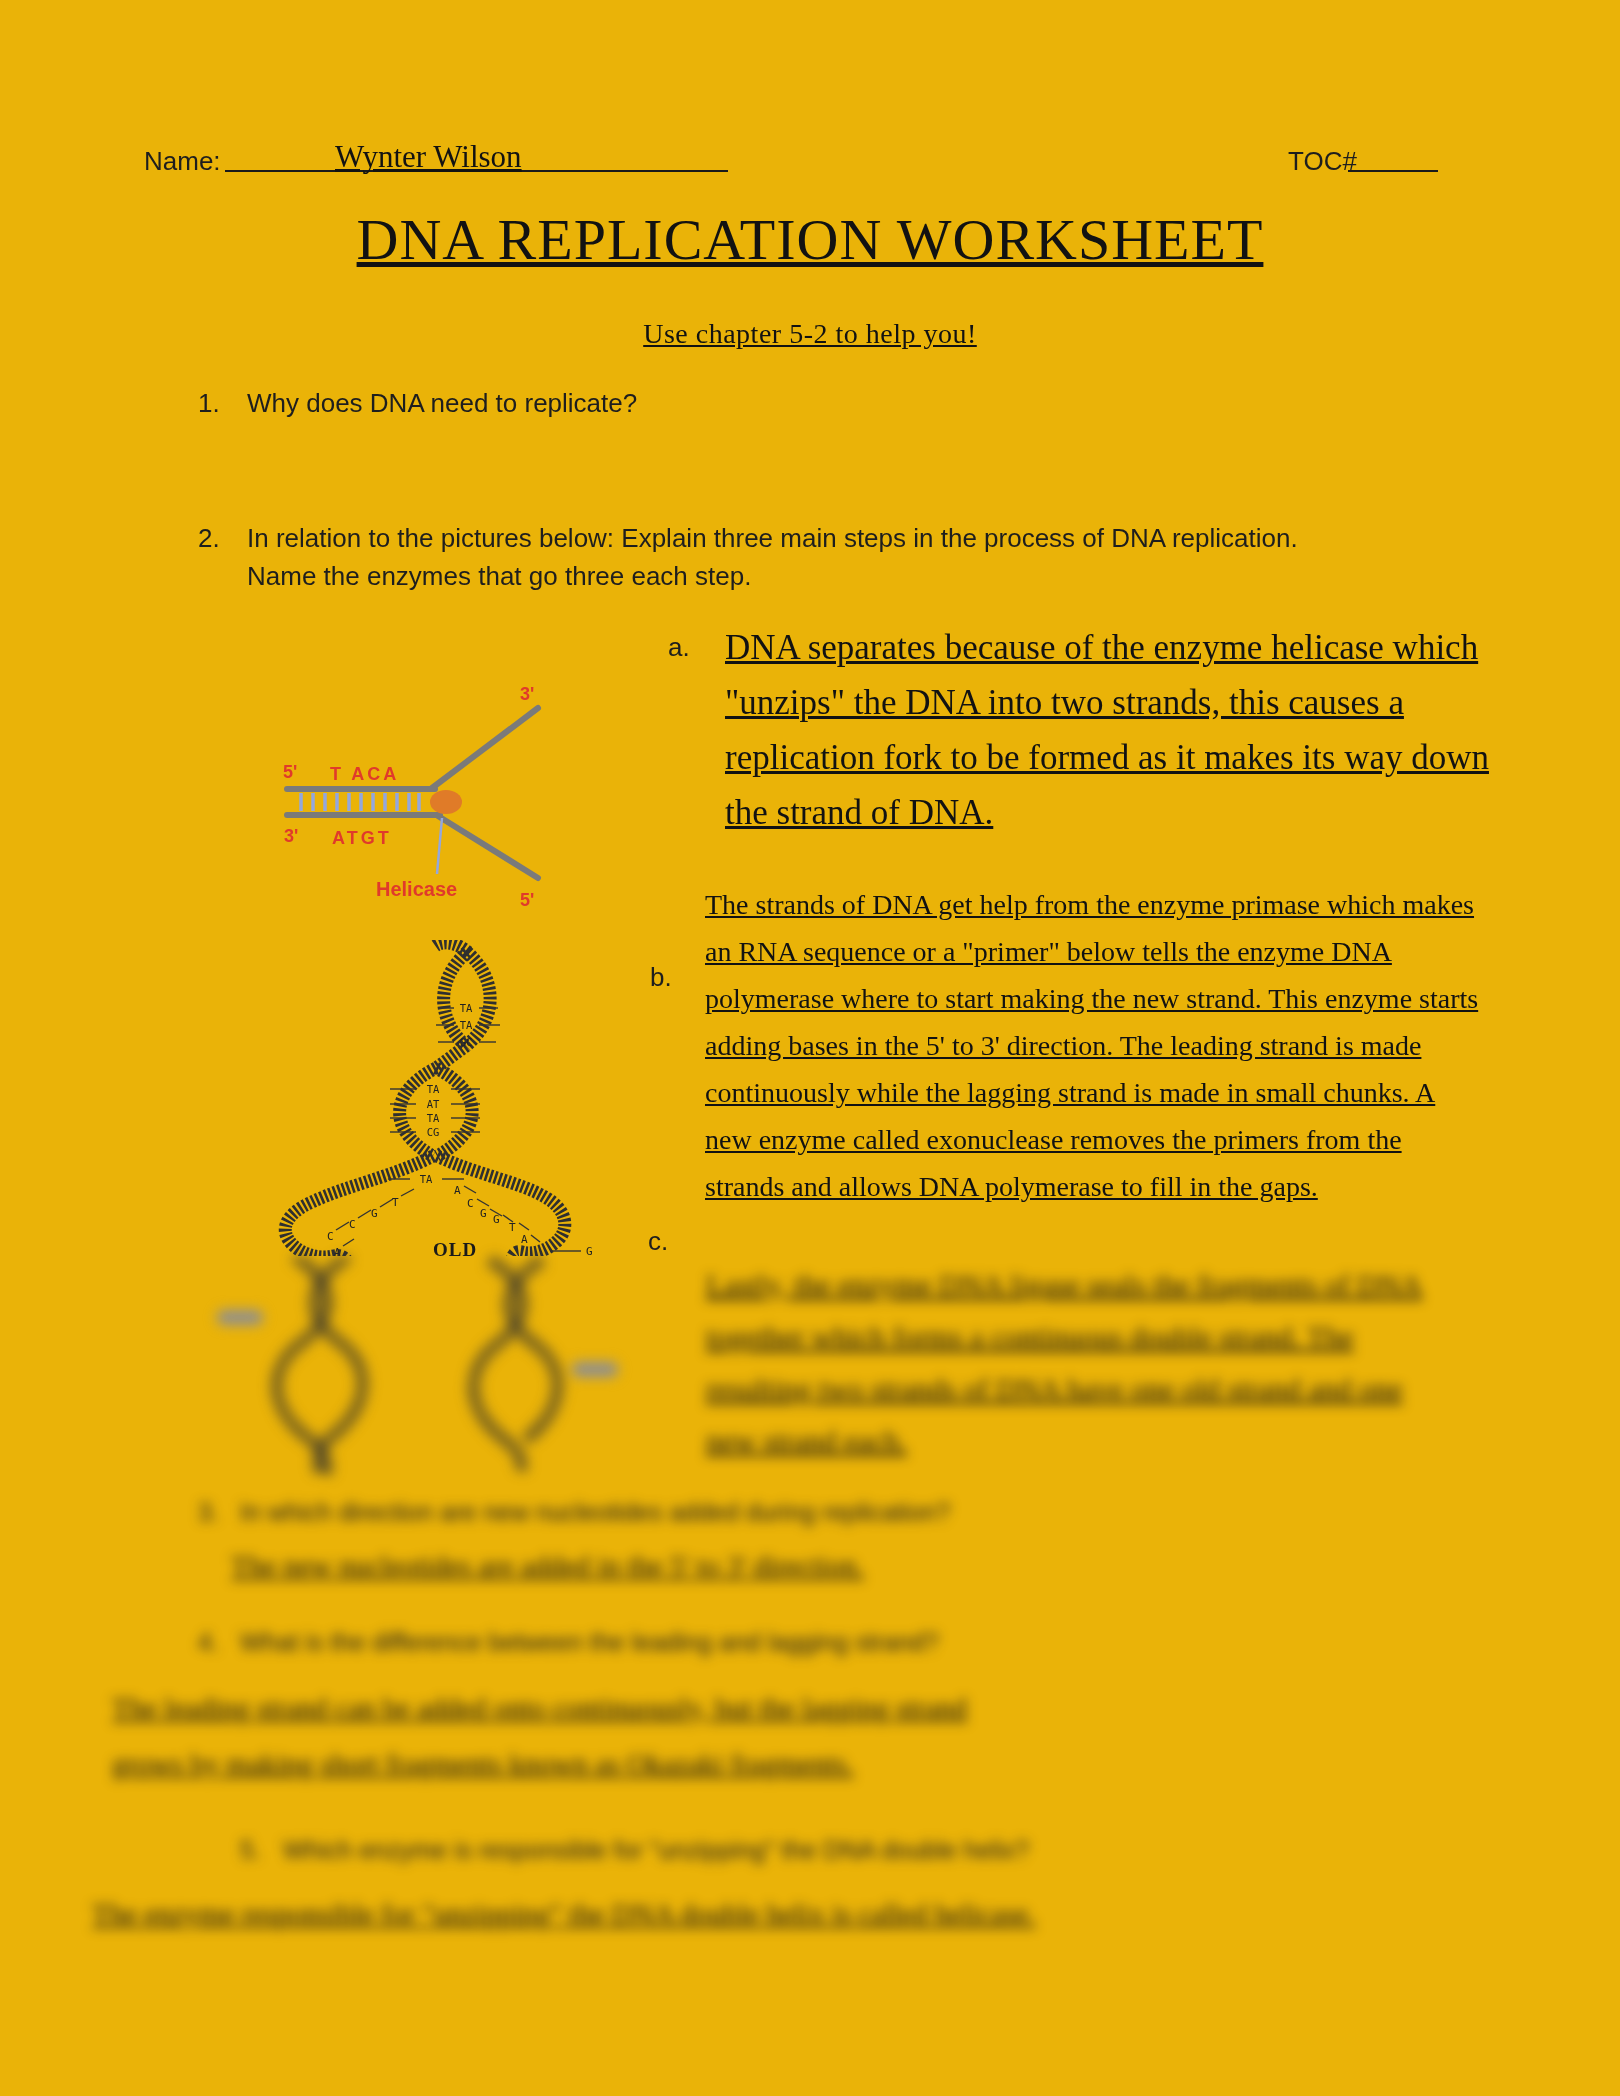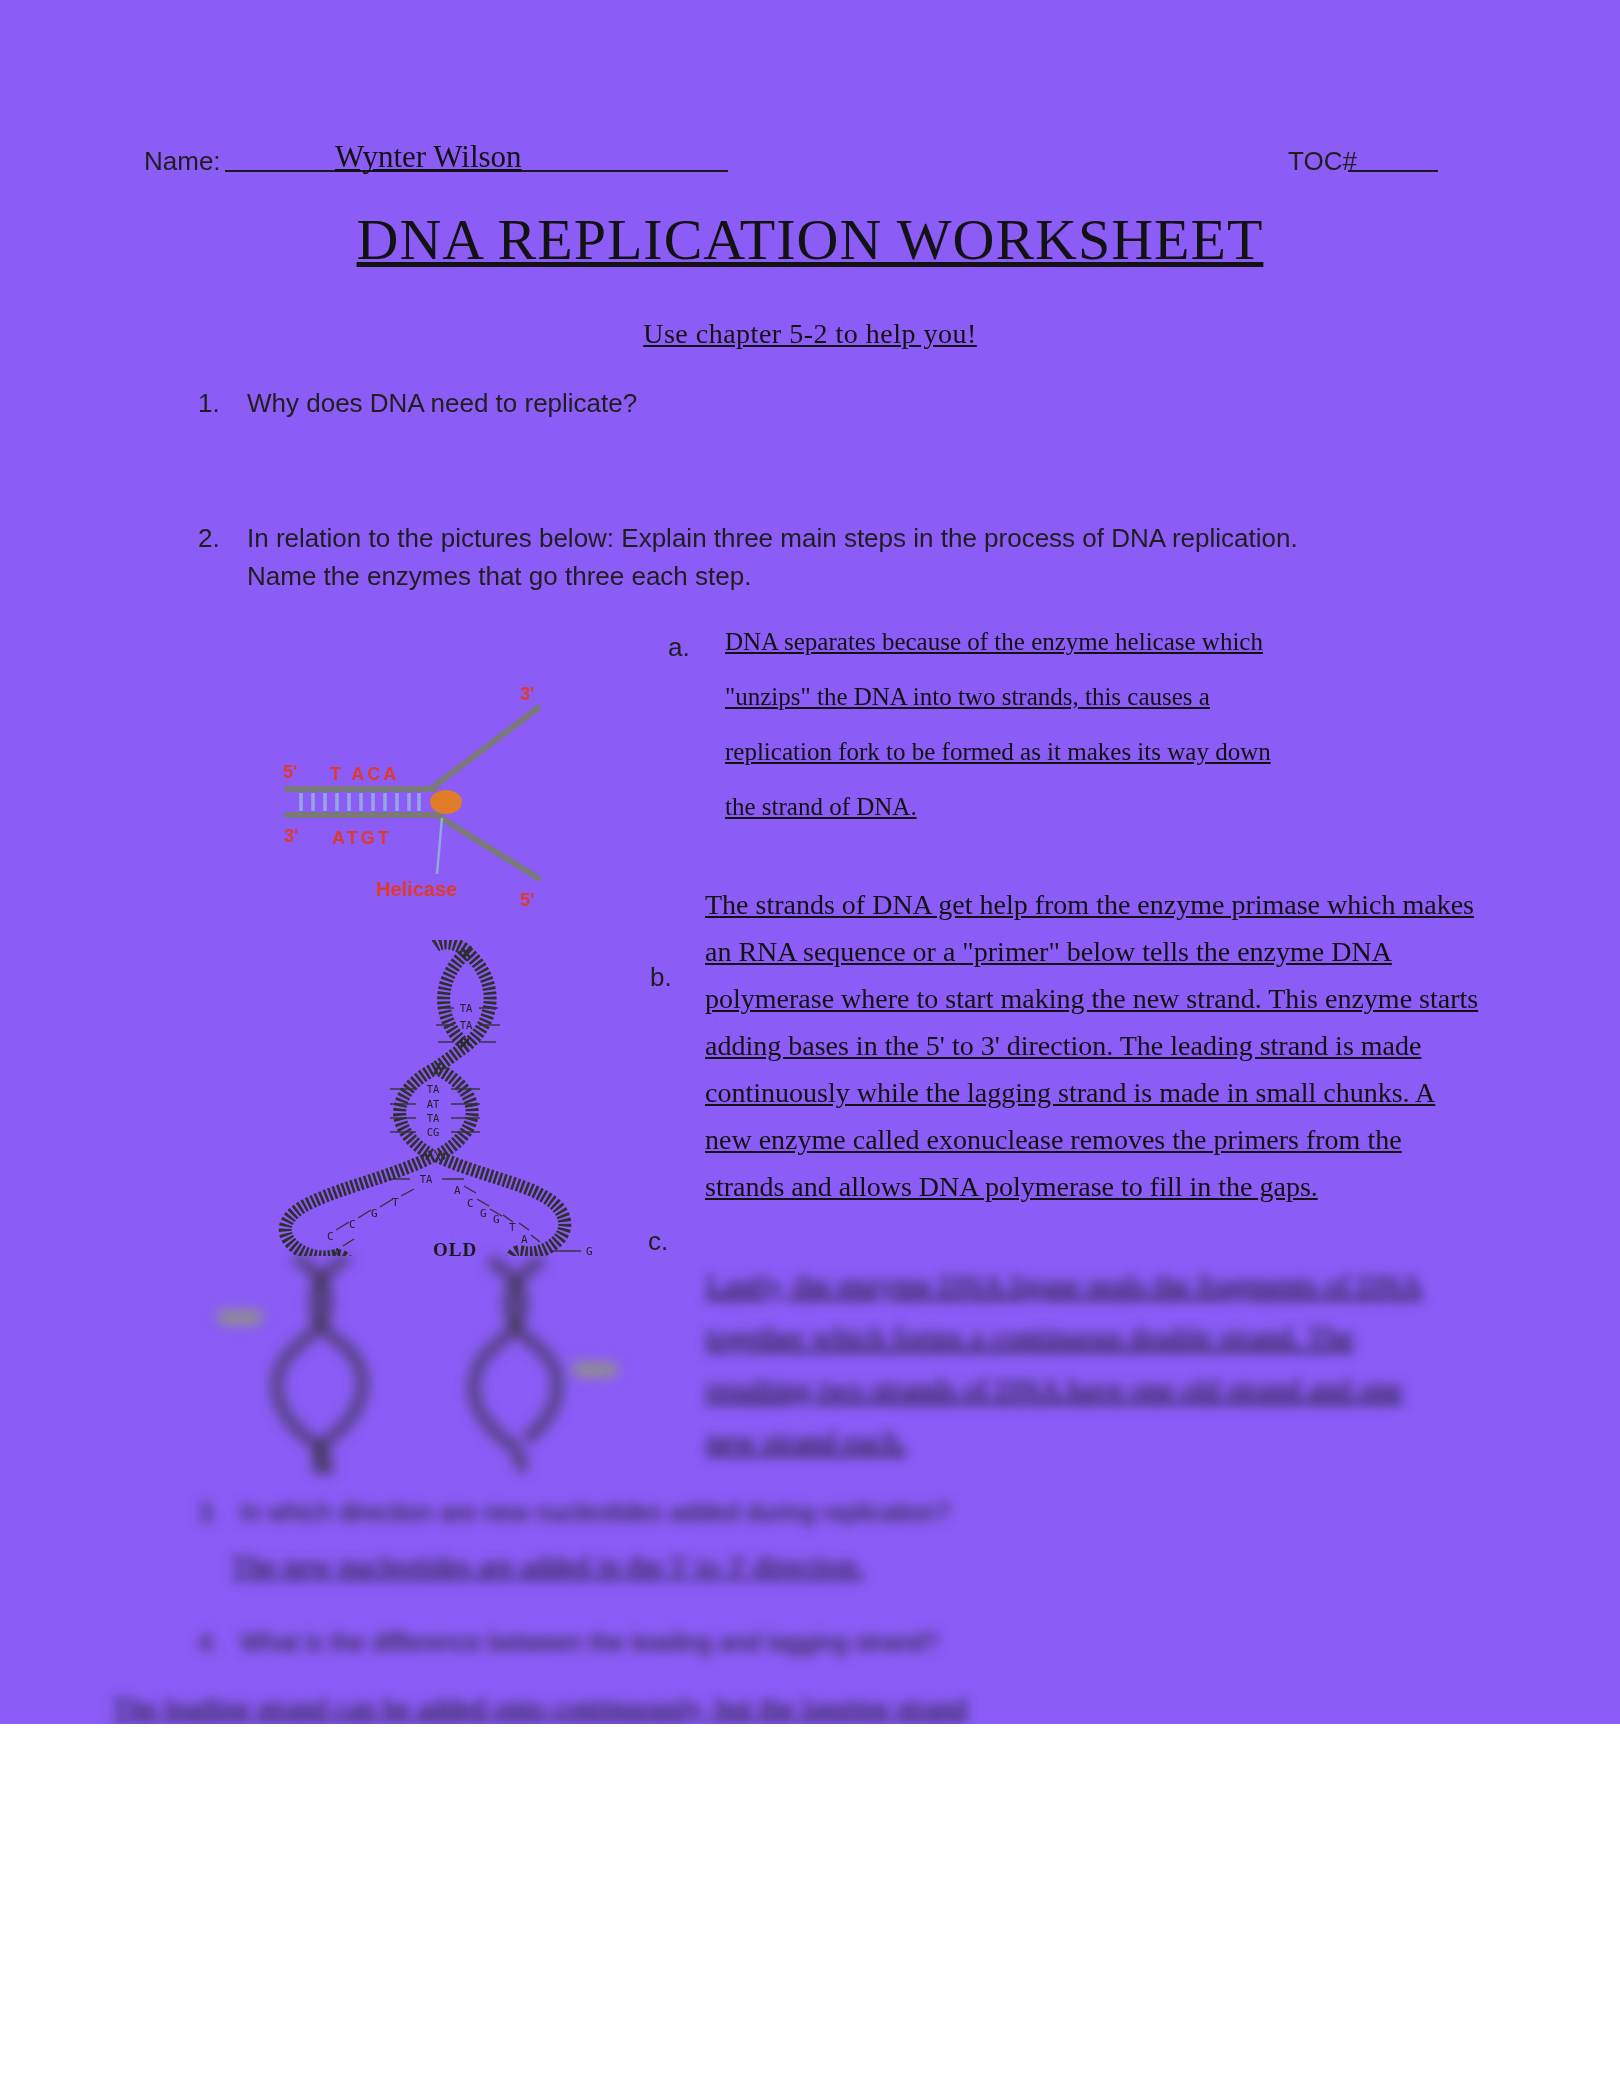--- a/index.html
+++ b/index.html
@@ -1,26 +1,26 @@
 <!DOCTYPE html>
 <html><head>
 <meta charset="utf-8">
 <style>
   html,body{margin:0;padding:0;background:#ffffff;}
-  #page{position:relative;width:1620px;height:1724px;background:#8b5cf6;overflow:hidden;}
+  #page{position:relative;width:1620px;height:2096px;background:#eab308;overflow:hidden;}
   .abs{position:absolute;white-space:nowrap;}
   .sans{font-family:"Liberation Sans",sans-serif;color:#1e1e1e;}
   .serif{font-family:"Liberation Serif",serif;color:#121212;text-decoration:underline;}
   .center{left:0;width:1620px;text-align:center;}
   .rule{position:absolute;border-top:2.5px solid #1a1a1a;height:0;}
   .title{font-size:58px;letter-spacing:1px;font-weight:400;text-align:center;}
   .subtitle{font-size:28px;letter-spacing:.5px;}
   .qnum,.qtext{font-size:26px;}
   .ansbig{font-size:31px;}
-  .stepA{font-size:25px;}
+  .stepA{font-size:35px;}
   .stepB{font-size:28px;}
   .stepC{font-size:30px;}
   .steplabel{font-size:26px;}
   .blur-section{position:absolute;left:0;top:1256px;width:1620px;height:840px;filter:blur(6px);}
   .bq{font-size:25px;}
   .ba{font-size:29px;}
   .ribbon{fill:none;stroke:#2f2f2f;stroke-width:13;stroke-dasharray:2.6 2.1;}
   .pairline{stroke:#333;stroke-width:1.4;}
   .pairtxt{font-family:"DejaVu Sans Mono",monospace;font-size:10.5px;fill:#222;}
   .basetxt{font-family:"DejaVu Sans Mono",monospace;font-size:11px;fill:#222;}

